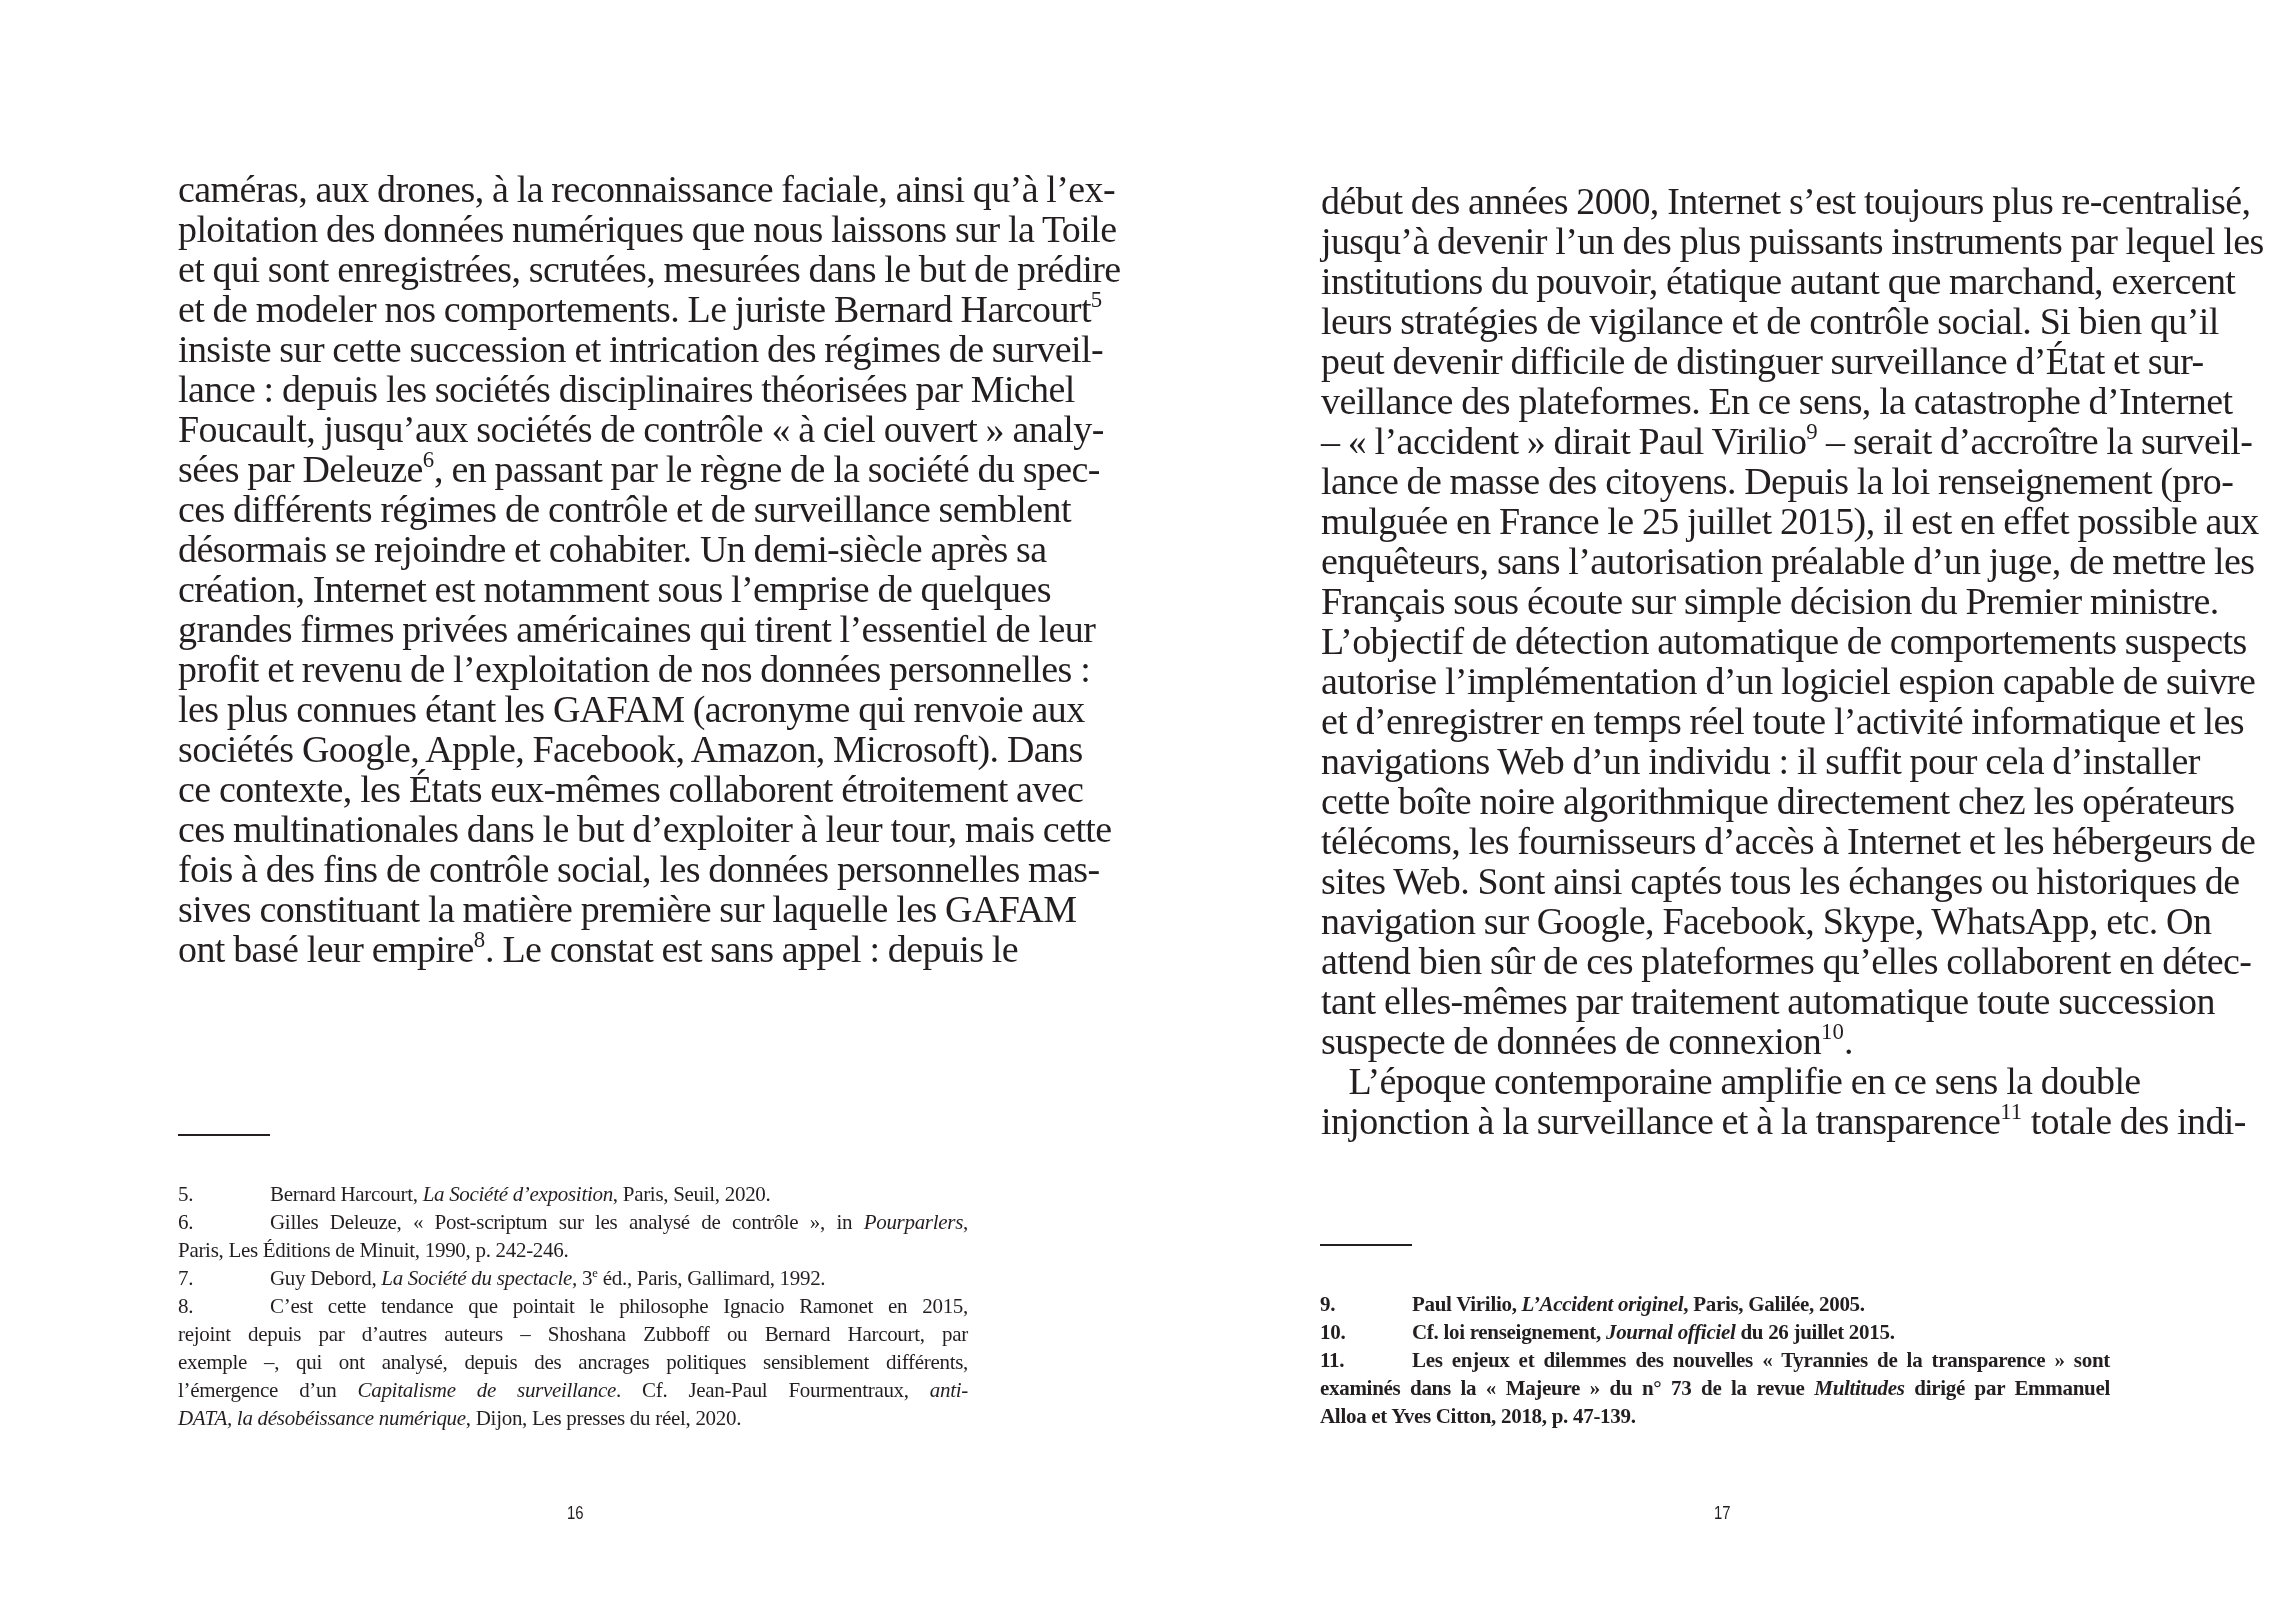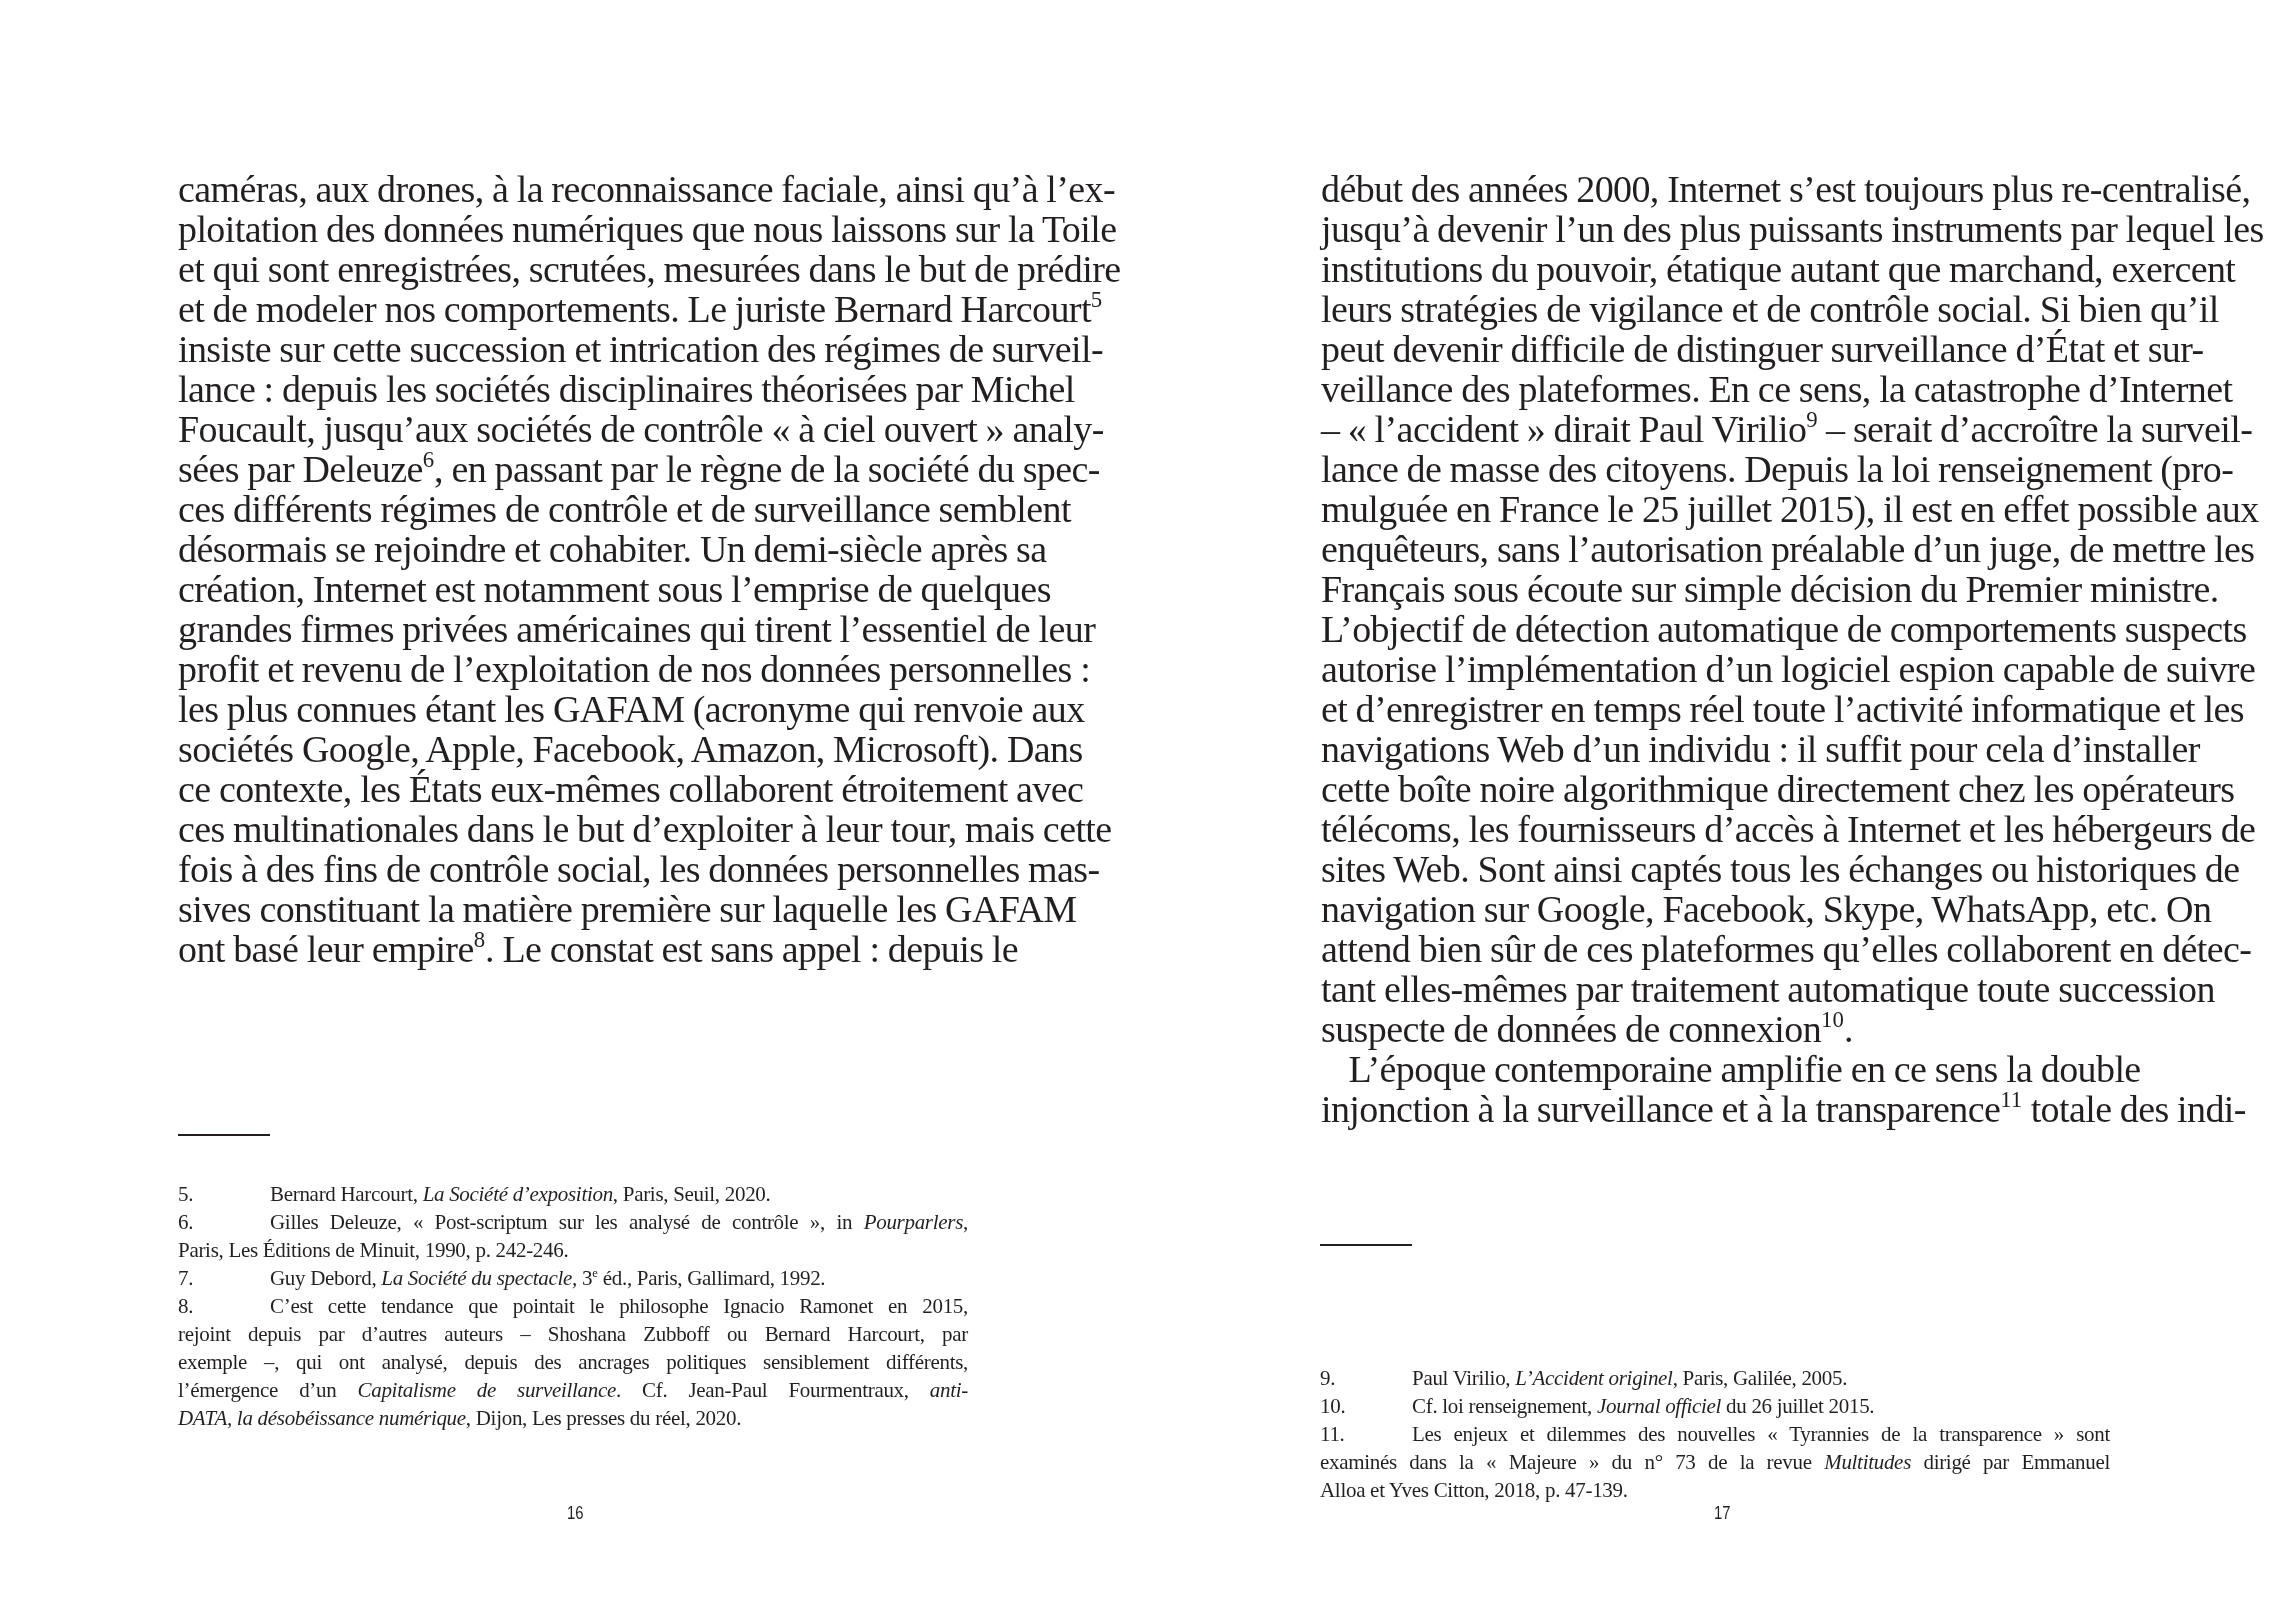--- a/index.html
+++ b/index.html
@@ -10,37 +10,37 @@
   }
   .page { position: absolute; top: 0; height: 1621px; width: 1142px; }
   .page.left { left: 0; }
   .page.right { left: 1143px; }
   .body-text {
     position: absolute; top: 169px; width: 784px;
     font-size: 38px; line-height: 40px;
     letter-spacing: -0.6px; word-spacing: -0.5px;
   }
   .page.left .body-text { left: 178px; }
-  .page.right .body-text { left: 178px; width: 788px; }
+  .page.right .body-text { left: 178px; width: 788px; margin-top: 12px; }
   .line {
     display: block; white-space: nowrap; text-align: justify;
     text-align-last: justify; height: 40px; overflow: visible;
   }
   .line.last { text-align-last: left; }
   .line.indent { padding-left: 27.4px; }
   sup { font-size: 0.6em; line-height: 0; vertical-align: 0.65em; letter-spacing: 0; }
   .rule { position: absolute; height: 2px; width: 92px; background: #231f20; }
   .page.left .rule { left: 178px; top: 1134px; }
   .page.right .rule { left: 177px; top: 1244px; }
   .notes {
     position: absolute; width: 790px;
     font-size: 21px; line-height: 28px; letter-spacing: -0.3px; margin-top: 37px;
   }
   .page.left .notes { left: 178px; top: 1143px; }
-  .page.right .notes { left: 177px; top: 1327px; }
+  .page.right .notes { left: 177px; top: 1253px; font-weight: bold; }
   .note-line { display: block; white-space: nowrap; text-align: justify; text-align-last: justify; }
   .note-line.last { text-align-last: left; }
   .note-num { display: inline-block; width: 92px; text-align: left; }
   em { font-style: italic; }
   .folio {
     position: absolute; top: 1501px; font-size: 18.6px; line-height: 23.5px;
     font-family: "Liberation Sans", "DejaVu Sans", sans-serif; color: #231f20;
     transform: scaleX(0.8);
   }
   .page.left .folio { left: 565px; }

